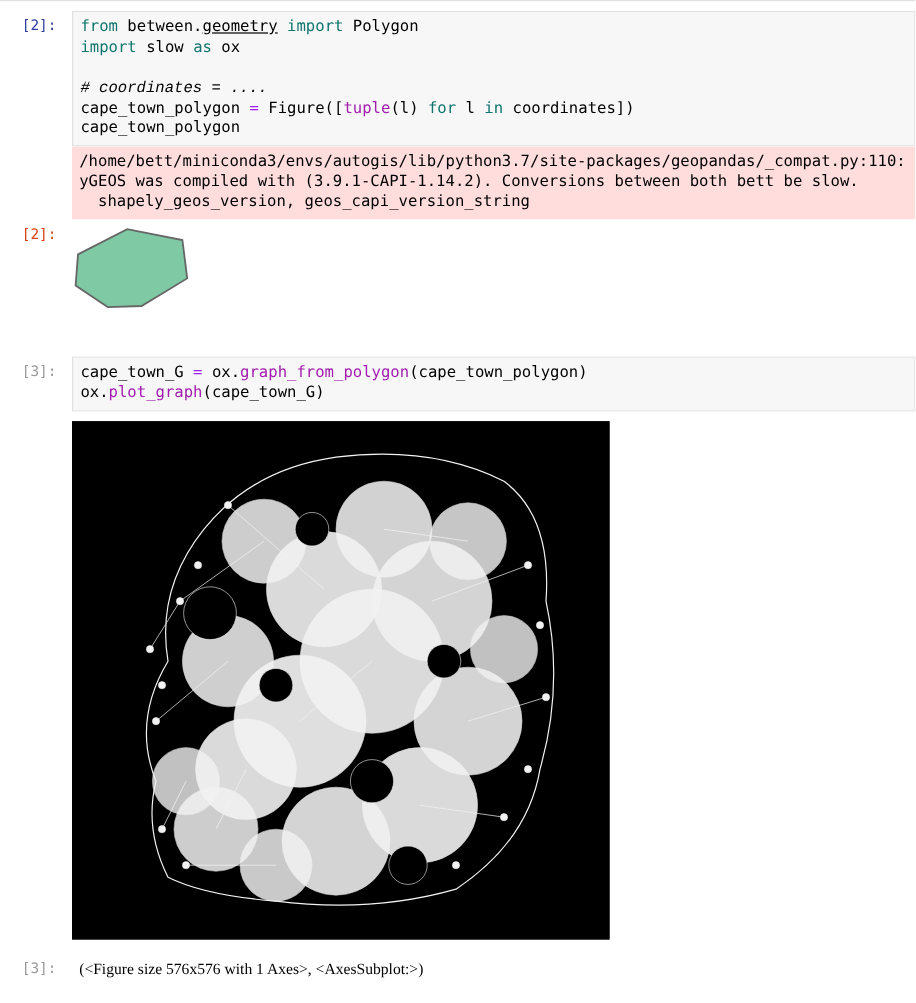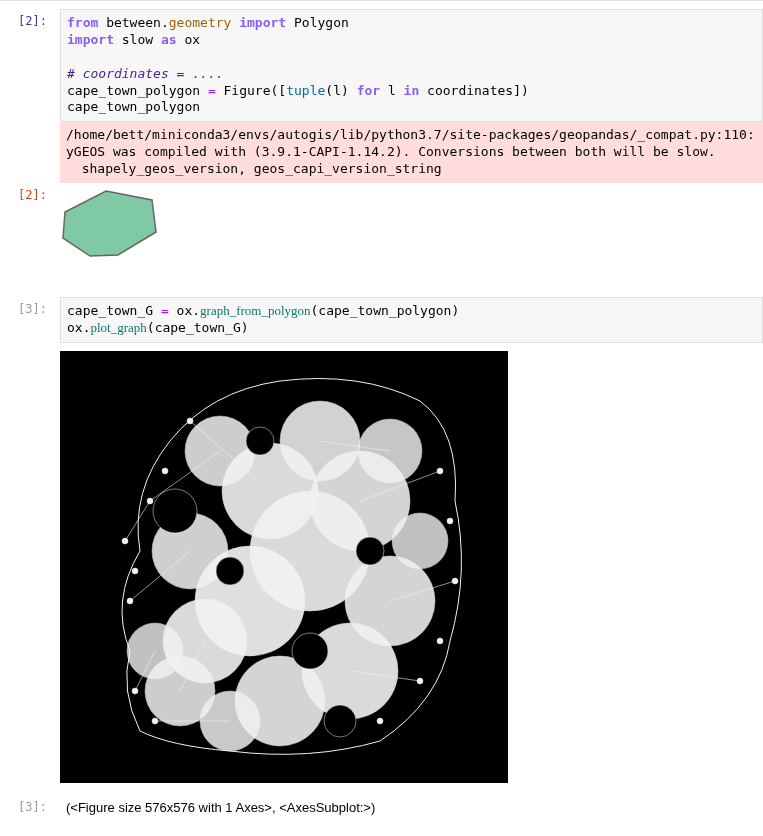--- a/index.html
+++ b/index.html
@@ -56,34 +56,34 @@
       background: #fdd;
       padding: 5px 6px;
       font-family: Menlo, Monaco, Consolas, monospace;
       font-size: 13px;
       line-height: 1.3;
       white-space: pre;
       overflow: hidden;
     }
     .text-output {
       padding: 5px 6px;
-      font-family: Liberation Sans, sans-serif;
+      font-family: Liberation Serif, serif;
       font-size: 13px;
       line-height: 1.3;
       white-space: pre;
     }
     .svg-output {
       padding: 5px 0;
     }
-    .kw-green { color: #8b5cf6; font-weight: bold; }
-    .kw-blue { color: #a16207; }
-    .comment { color: #4c1d95; font-style: italic; }
+    .kw-green { color: #0f766e; font-weight: normal; }
+    .kw-blue { color: #000000; text-decoration: underline; }
+    .comment { color: #000000; font-style: italic; font-family: Liberation Mono, monospace; }
     .op-purple { color: #A020F0; }
-    .builtin { color: #0369a1; }
-    .funcname { color: #0f766e; font-family: Liberation Serif, serif; }
+    .builtin { color: #a21caf; }
+    .funcname { color: #a21caf; }
     .divider {
       border-bottom: 1px solid #e0e0e0;
       margin-bottom: 8px;
     }
     .graph-network {
       width: 448px;
       height: 432px;
       background: #000;
       margin: 8px 0;
     }
@@ -102,21 +102,21 @@
 <span class="comment"># coordinates = ....</span>
 <span>cape_town_polygon </span><span class="op-purple">=</span><span> Figure([</span><span class="builtin">tuple</span><span>(l) </span><span class="kw-green">for</span><span> l </span><span class="kw-green">in</span><span> coordinates])</span>
 <span>cape_town_polygon</span></div>
   </div>
 </div>
 
 <div class="cell">
   <div class="prompt-col"></div>
   <div class="content-col">
     <div class="warning-output"><span>/home/bett/miniconda3/envs/autogis/lib/python3.7/site-packages/geopandas/_compat.py:110: U</span>
-<span>yGEOS was compiled with (3.9.1-CAPI-1.14.2). Conversions between both will be slow.</span>
+<span>yGEOS was compiled with (3.9.1-CAPI-1.14.2). Conversions between both bett be slow.</span>
 <span>  shapely_geos_version, geos_capi_version_string</span></div>
   </div>
 </div>
 
 <div class="cell">
   <div class="prompt-col prompt-out">[2]:</div>
   <div class="content-col svg-output">
     <svg width="100" height="70" viewBox="0 0 100 70">
       <polygon points="30,68 3,50 5,24 46,3 92,12 96,44 58,67" fill="#7fc9a4" stroke="#666" stroke-width="1.5"></polygon>
     </svg>

